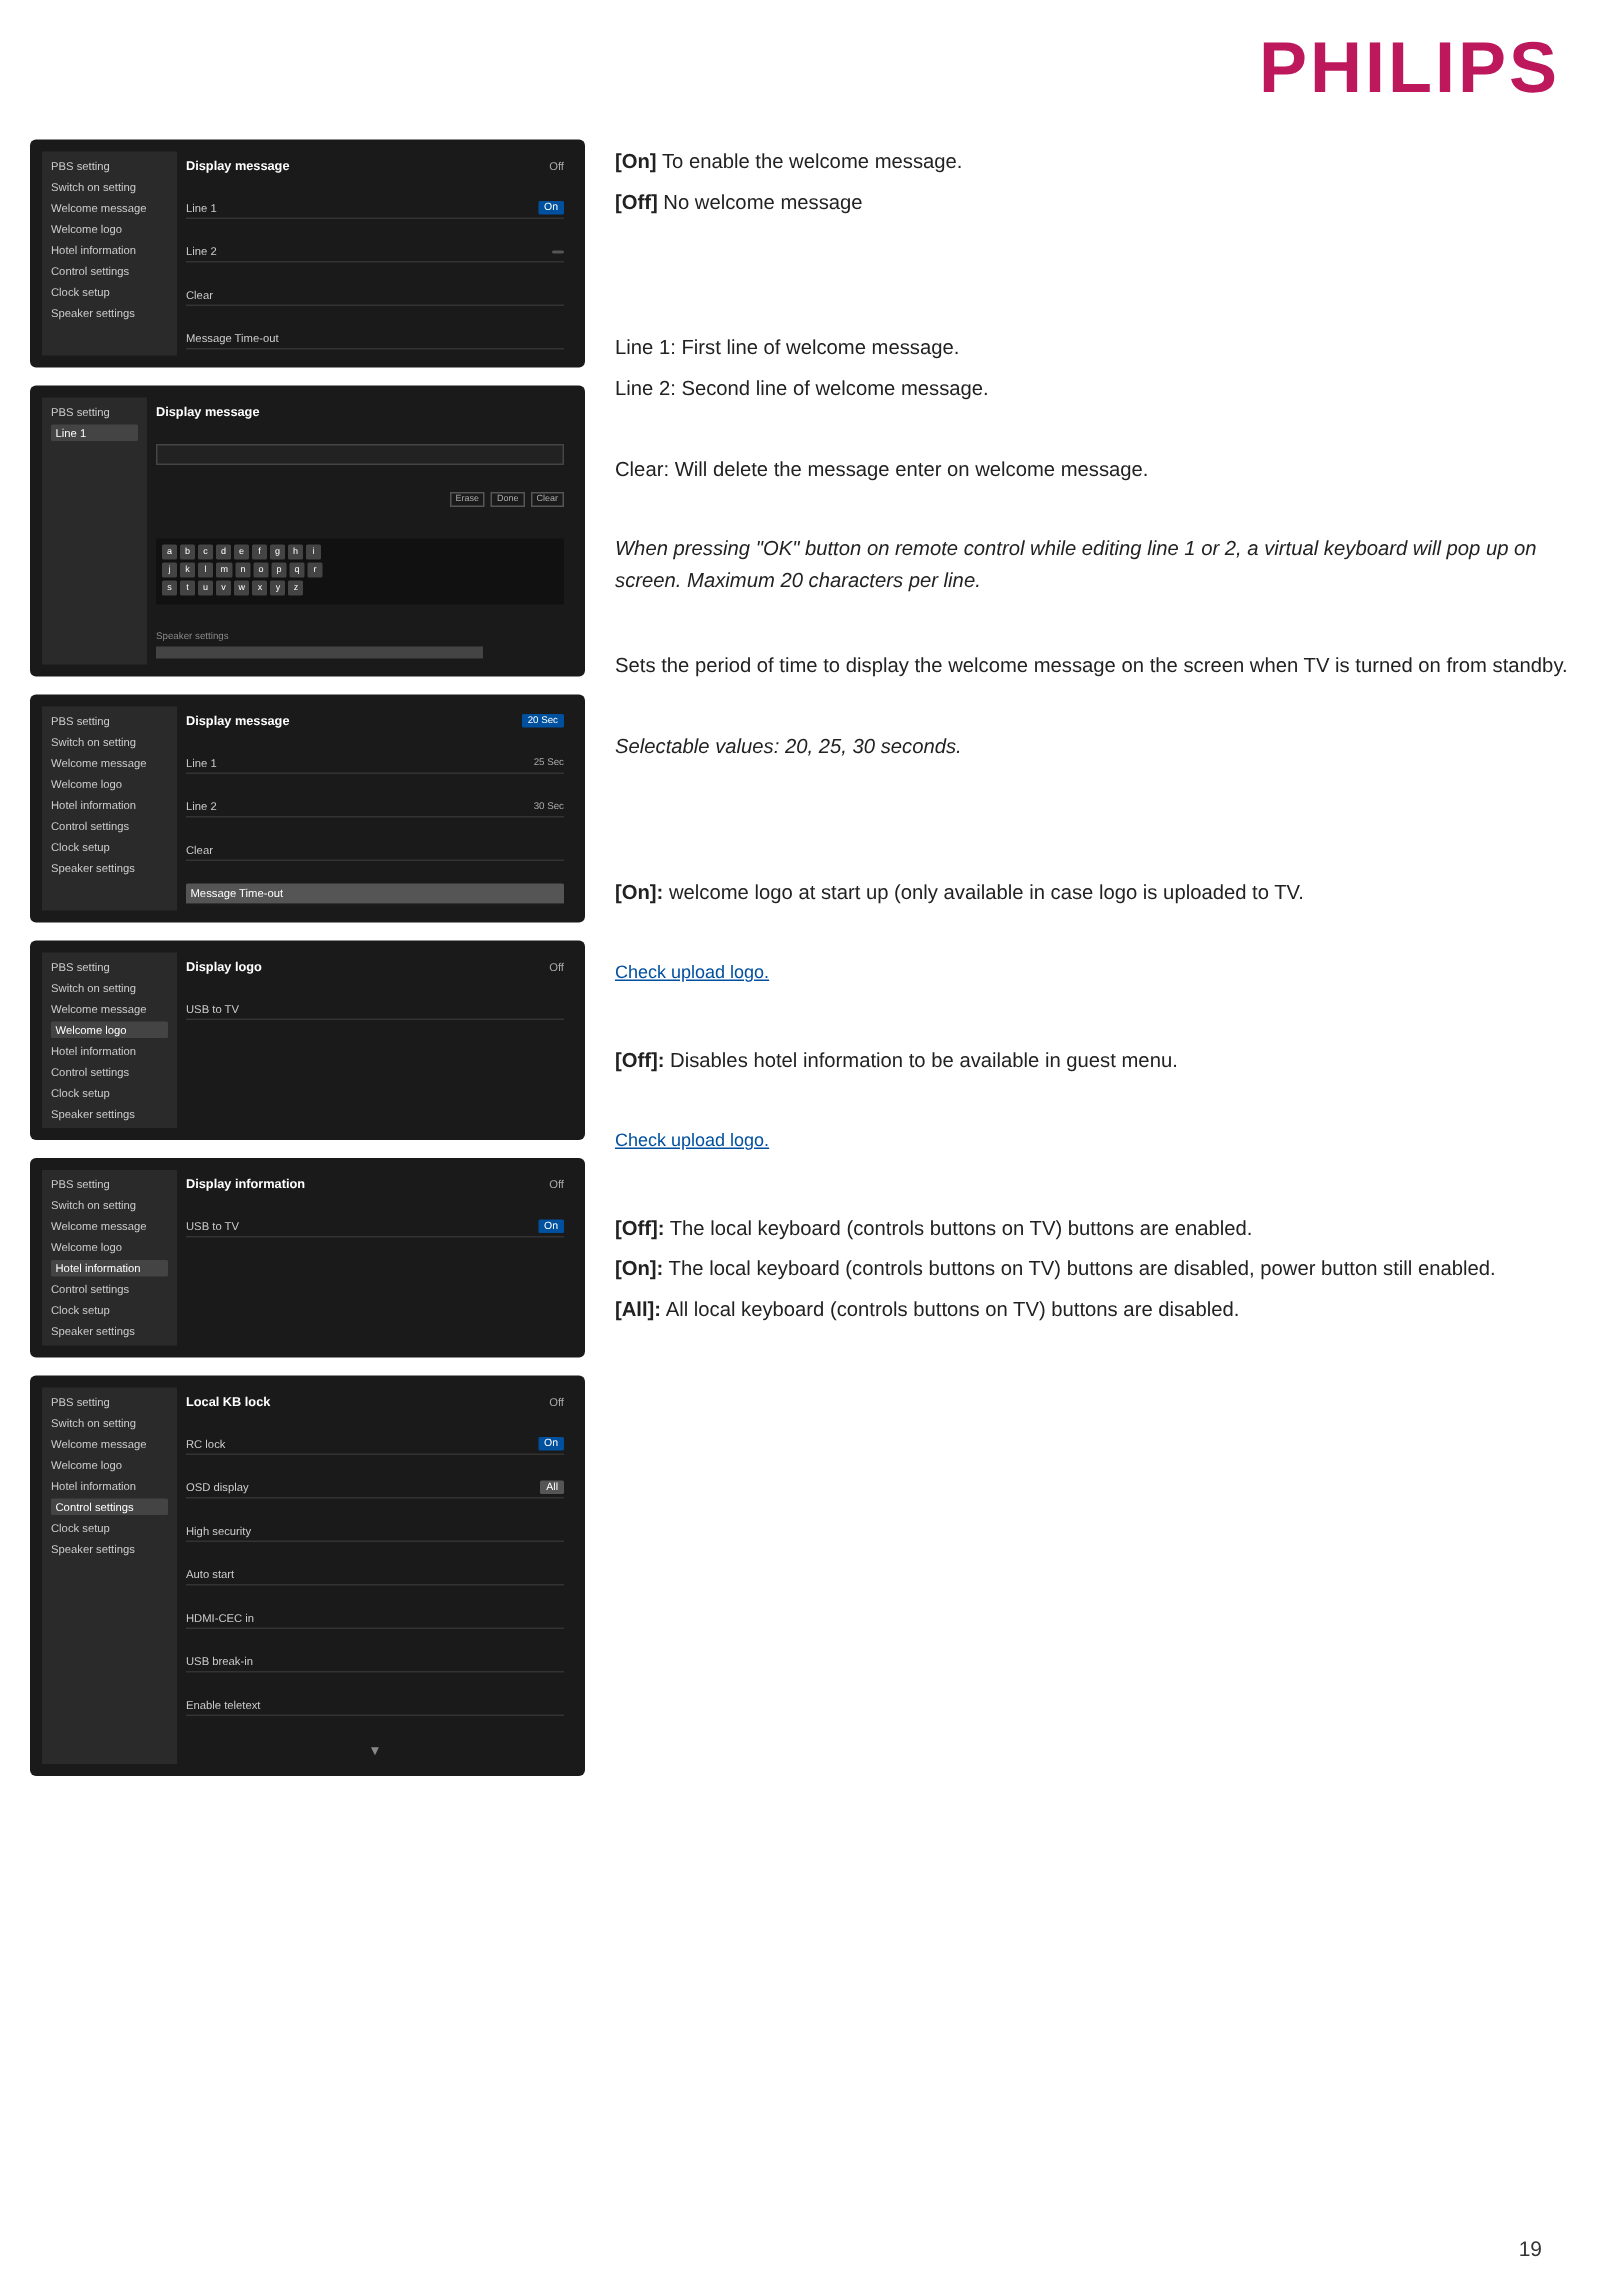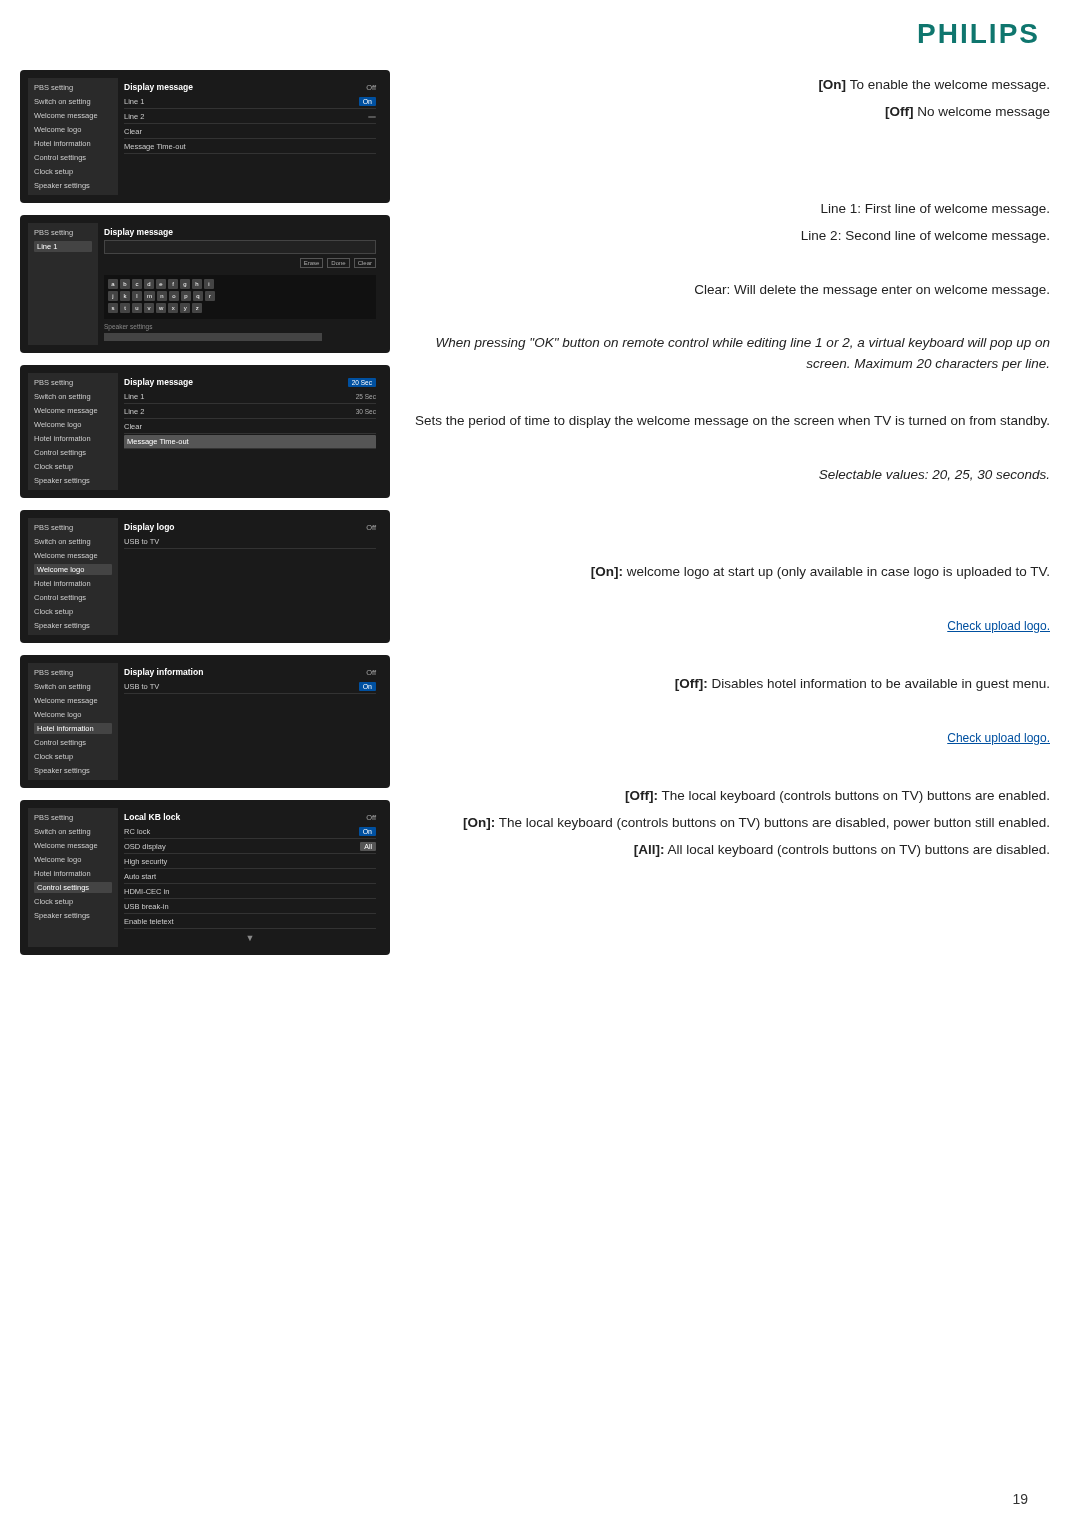--- a/index.html
+++ b/index.html
@@ -12,23 +12,23 @@
     }
 
     
     .page-header {
       display: flex;
       justify-content: flex-end;
       padding: 18px 40px 10px 0;
     }
     .philips-logo {
       font-family: Arial Black, sans-serif;
-      font-size: 28px;
+      font-size: 48px;
       font-weight: 900;
-      color: #0f766e;
+      color: #be185d;
       letter-spacing: 2px;
     }
 
     
     .page-content {
       display: flex;
       flex-direction: row;
       padding: 0 30px 30px 20px;
       gap: 20px;
     }
@@ -86,21 +86,21 @@
       background: #444;
       padding: 1px 3px;
       border-radius: 1px;
     }
 
     .tv-main {
       flex: 1;
       padding: 4px 6px;
       display: flex;
       flex-direction: column;
-      gap: 1px;
+      gap: 15px;
     }
     .tv-row {
       display: flex;
       flex-direction: row;
       justify-content: space-between;
       align-items: center;
       border-bottom: 1px solid #333;
       padding: 2px 0;
       font-size: 7.5px;
     }
@@ -152,21 +152,20 @@
       padding: 2px 3px;
       border-radius: 1px;
       min-width: 10px;
       text-align: center;
     }
 
     
     .desc-section {
       padding: 10px 0 18px 0;
       border-bottom: none;
-      text-align: right;
     }
     .desc-section p {
       font-size: 13.5px;
       line-height: 1.55;
       color: #222;
       margin-bottom: 6px;
     }
     .desc-section p.italic {
       font-style: italic;
       margin-bottom: 6px;

